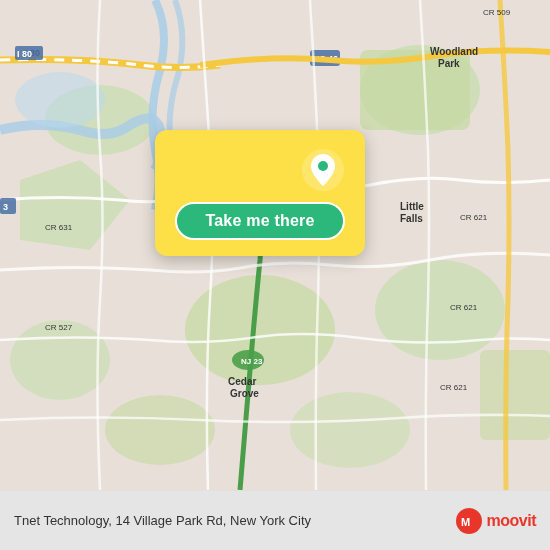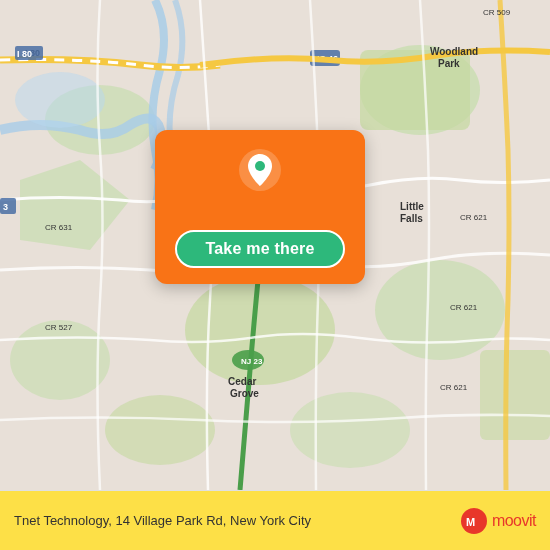--- a/index.html
+++ b/index.html
@@ -24,29 +24,28 @@
       width: 100%;
       height: 100%;
     }
 
     
     #action-card {
       position: absolute;
       top: 130px;
       left: 155px;
       width: 210px;
-      background: #f97316;
+      background: #fde047;
       border-radius: 12px;
       display: flex;
       flex-direction: column;
-      align-items: center;
+      align-items: flex-end;
       padding: 18px 20px 16px 20px;
       box-shadow: 0 4px 16px rgba(0,0,0,0.25);
       z-index: 10;
-      gap: 28px;
     }
 
     #location-pin-icon {
       width: 44px;
       height: 44px;
       margin-bottom: 10px;
     }
 
     #take-me-there-btn {
       background: #2db87b;
@@ -58,21 +57,21 @@
       padding: 8px 22px;
       cursor: pointer;
       width: 100%;
       text-align: center;
       letter-spacing: 0.2px;
     }
 
     #bottom-bar {
       width: 550px;
       height: 60px;
-      background: #fde047;
+      background: #e5e5e5;
       display: flex;
       align-items: center;
       justify-content: space-between;
       padding: 0 14px;
       border-top: 1px solid #e0e0e0;
     }
 
     #address-text {
       font-size: 13px;
       color: #333;
@@ -85,21 +84,21 @@
       gap: 4px;
     }
 
     #moovit-icon {
       width: 28px;
       height: 28px;
     }
 
     #moovit-label {
       font-size: 16px;
-      font-weight: normal;
+      font-weight: bold;
       color: #e8372a;
       letter-spacing: -0.5px;
     }
 
     #copyright-bar {
       position: absolute;
       bottom: 62px;
       left: 8px;
       font-size: 10px;
       color: #555;

